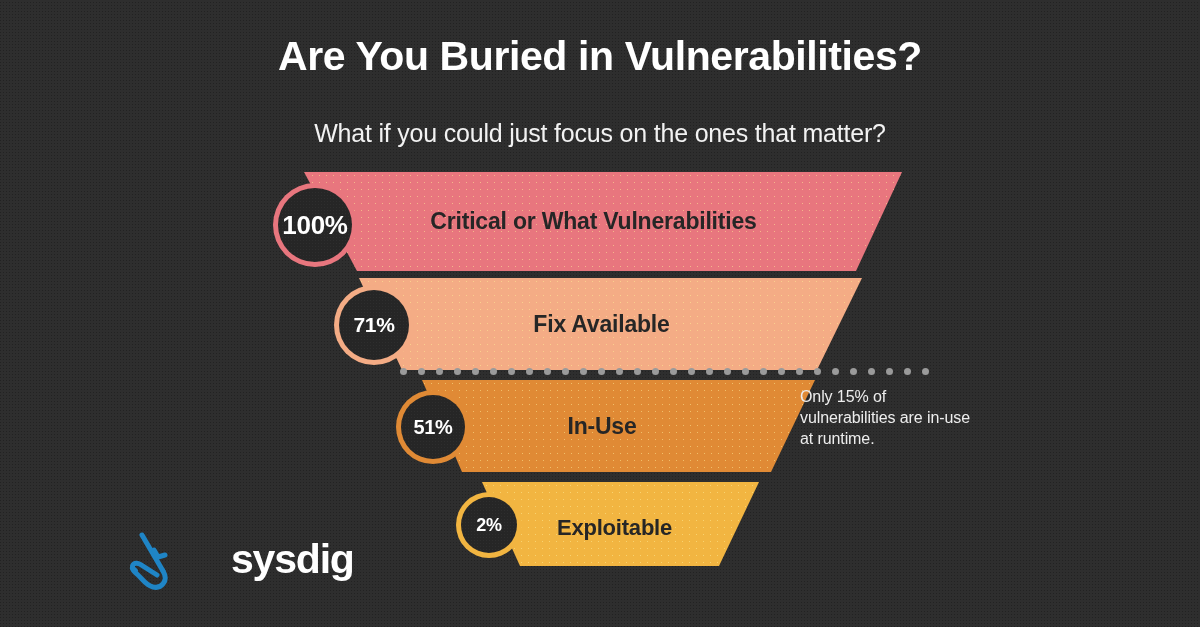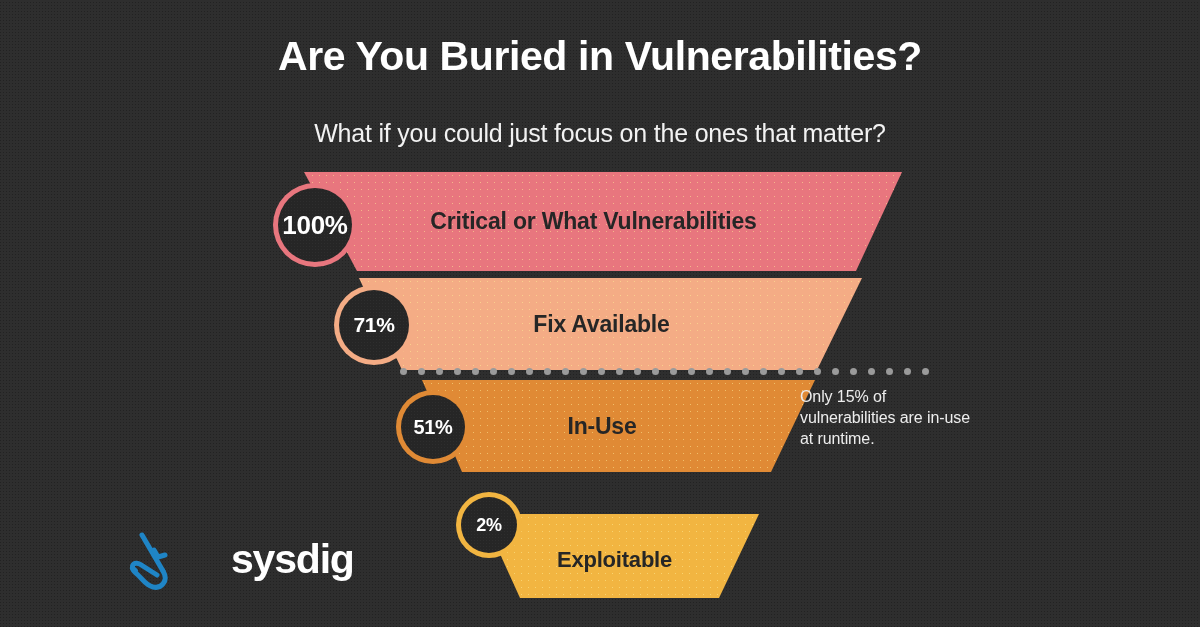--- a/index.html
+++ b/index.html
@@ -153,21 +153,21 @@
       <div class="badge" style="left: 334px; top: 285px; width: 80px; height: 80px; background: rgb(244, 172, 133);">
         <div class="badge-inner" style="left: 5px; top: 5px; width: 70px; height: 70px; font-size: 21px; background-color: rgb(38, 38, 38); color: rgb(255, 255, 255);">71%</div>
       </div>
       <div class="seg-wrap" style="left: 400px; top: 380px; width: 415px; height: 92px;">
         <div class="seg-shape" style="background: radial-gradient(rgba(255, 235, 150, 0.55) 0.6px, transparent 0.7px) 0% 0% / 7px 7px rgb(224, 138, 53); clip-path: polygon(22px 0px, 415px 0px, 371px 92px, 62px 92px);"></div>
         <div class="seg-label" style="left: 92px; right: 103px; font-size: 23px; color: rgb(38, 38, 38);">In-Use</div>
       </div>
       <div class="badge" style="left: 396px; top: 390px; width: 74px; height: 74px; background: rgb(224, 138, 53);">
         <div class="badge-inner" style="left: 5px; top: 5px; width: 64px; height: 64px; font-size: 20px; background-color: rgb(38, 38, 38); color: rgb(255, 255, 255);">51%</div>
       </div>
-      <div class="seg-wrap" style="left: 462px; top: 482px; width: 297px; height: 92px; margin-top: 32px;">
+      <div class="seg-wrap" style="left: 462px; top: 482px; width: 297px; height: 92px;">
         <div class="seg-shape" style="background: radial-gradient(rgba(255, 235, 150, 0.55) 0.6px, transparent 0.7px) 0% 0% / 7px 7px rgb(242, 181, 65); clip-path: polygon(20px 0px, 297px 0px, 257px 84px, 58px 84px);"></div>
         <div class="seg-label" style="left: 86px; right: 78px; font-size: 22px; color: rgb(38, 38, 38);">Exploitable</div>
       </div>
       <div class="badge" style="left: 456px; top: 492px; width: 66px; height: 66px; background: rgb(242, 181, 65);">
         <div class="badge-inner" style="left: 5px; top: 5px; width: 56px; height: 56px; font-size: 18px; background-color: rgb(38, 38, 38); color: rgb(255, 255, 255);">2%</div>
       </div>
     </div>
 
   <div id="dotted-line" style="left: 400px; top: 368px; width: 537px; height: 7px;">
       <span class="dot" style="left: 0px; width: 7px; height: 7px; background: rgb(154, 154, 154);"></span>

